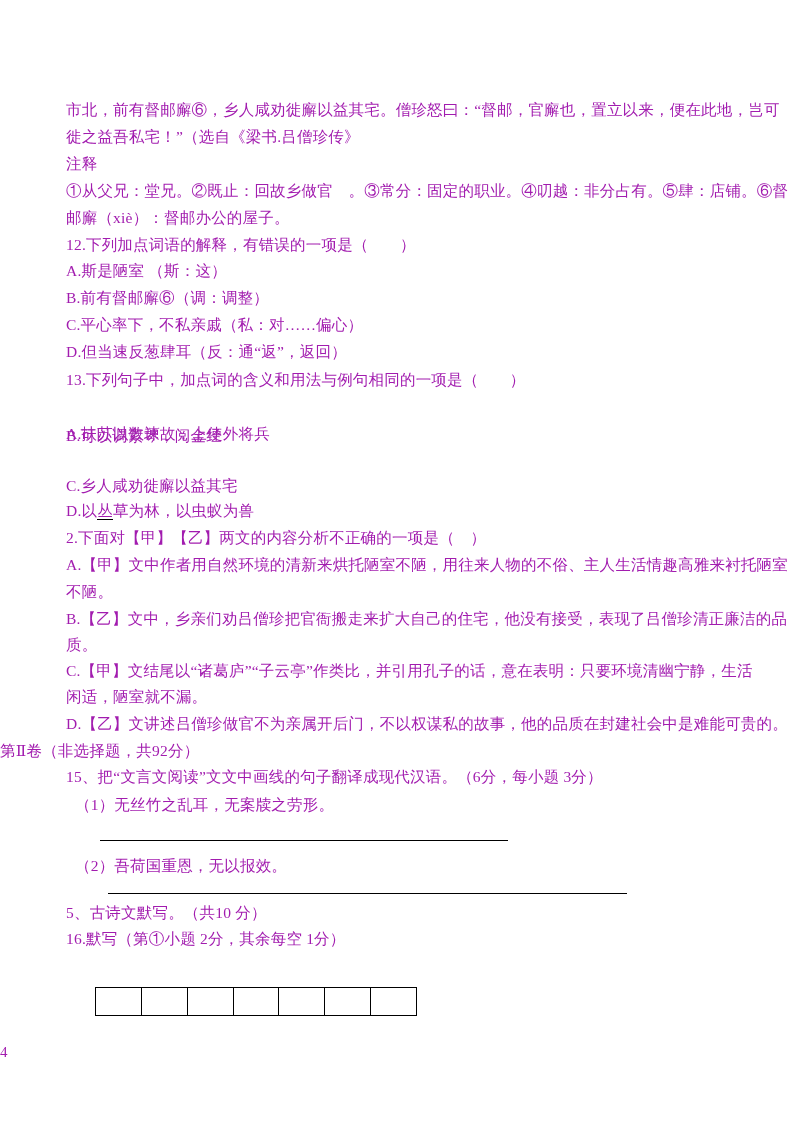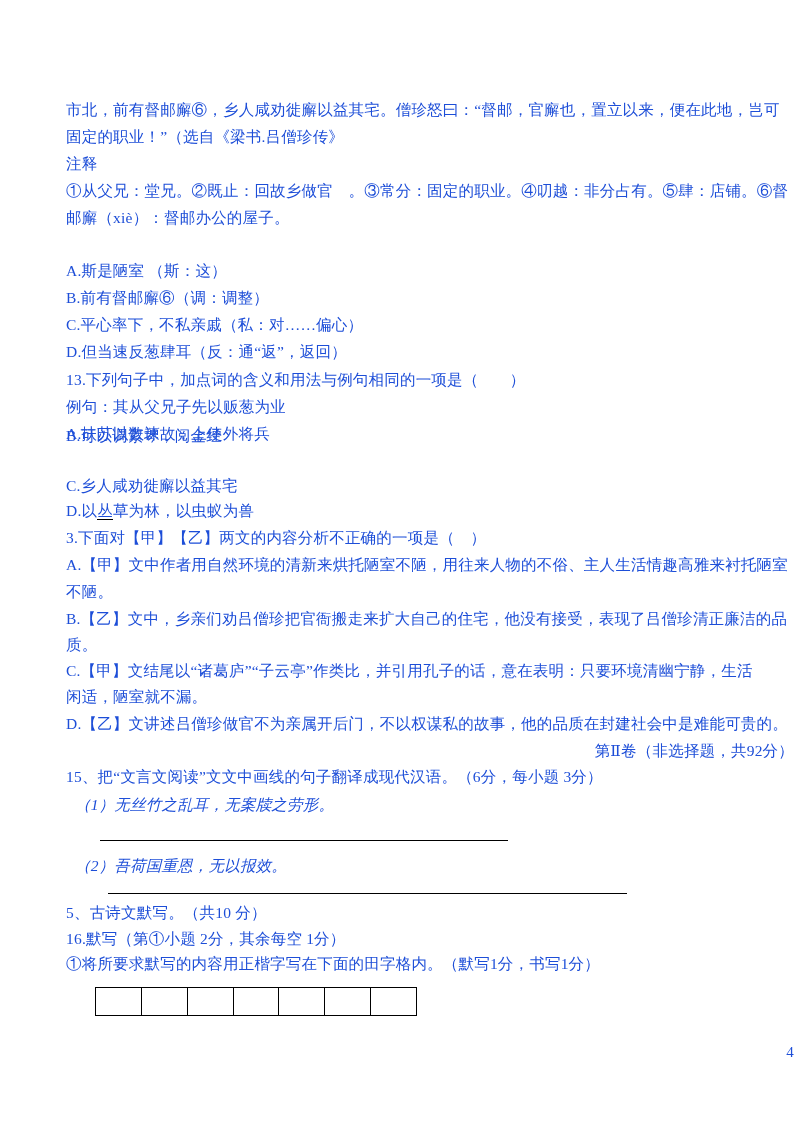--- a/index.html
+++ b/index.html
@@ -1,89 +1,88 @@
 <!DOCTYPE html>
 <html><head>
 <meta charset="utf-8">
 <style>
   html,body{margin:0;padding:0;background:#ffffff;}
   .page{
     position:relative;
     width:794px;height:1123px;
     background:#ffffff;
-    color:#1d4ed8;
+    color:#a21caf;
     font-family:"Liberation Serif","DejaVu Serif",serif;
     overflow:hidden;
   }
   .ln{
     position:absolute;
     left:66px;
     font-size:15.5px;
     line-height:20px;
     white-space:pre;
     letter-spacing:0.2px;
   }
-  .ln.center{left:0;width:100%;text-align:right;}
-  .ln.indent{left:75px;font-style:italic;}
+  .ln.center{left:0;width:100%;text-align:left;}
+  .ln.indent{left:75px;}
   .ans-line{position:absolute;height:0;border-top:1.6px solid #000;}
   .u{border-bottom:1.5px solid #000;}
   .tzg{
     position:absolute;left:95px;top:987px;
     width:322px;height:29px;
     border:1.6px solid #000;
     display:flex;box-sizing:border-box;
   }
   .tzg-cell{flex:1;border-right:1.6px solid #000;}
   .tzg-cell:last-child{border-right:none;}
   .pageno{font-size:15px;}
 </style>
 </head>
 <body>
 
 <div class="page">
 
   <div class="ln" style="top:100px">市北，前有督邮廨⑥，乡人咸劝徙廨以益其宅。僧珍怒曰：“督邮，官廨也，置立以来，便在此地，岂可</div>
-  <div class="ln" style="top:127px">固定的职业！”（选自《梁书.吕僧珍传》</div>
+  <div class="ln" style="top:127px">徙之益吾私宅！”（选自《梁书.吕僧珍传》</div>
 
   <div class="ln" style="top:154px">注释</div>
   <div class="ln" style="top:208px">邮廨（xiè）：督邮办公的屋子。</div>
   <div class="ln" style="top:181px">①从父兄：堂兄。②既止：回故乡做官　。③常分：固定的职业。④叨越：非分占有。⑤肆：店铺。⑥督</div>
 
+  <div class="ln" style="top:235px">12.下列加点词语的解释，有错误的一项是（　　）</div>
   <div class="ln" style="top:261px">A.斯是陋室 （斯：这）</div>
   <div class="ln" style="top:288px">B.前有督邮廨⑥（调：调整）</div>
   <div class="ln" style="top:315px">C.平心率下，不私亲戚（私：对……偏心）</div>
   <div class="ln" style="top:342px">D.但当速反葱肆耳（反：通“返”，返回）</div>
 
   <div class="ln" style="top:370px">13.下列句子中，加点词的含义和用法与例句相同的一项是（　　）</div>
-  <div class="ln" style="top:397px">例句：其从父兄子先以贩葱为业</div>
   <div class="ln" style="top:424px">A.扶苏以数谏故，上使外将兵</div>
   <div class="ln" style="top:426px">B.可以调素琴，阅金经</div>
   <div class="ln" style="top:476px">C.乡人咸劝徙廨以益其宅</div>
   <div class="ln" style="top:501px"><span>D.以</span><span class="u">丛</span><span>草为林，以虫蚁为兽</span></div>
 
-  <div class="ln" style="top:528px">3.下面对【甲】【乙】两文的内容分析不正确的一项是（　）</div>
+  <div class="ln" style="top:528px">2.下面对【甲】【乙】两文的内容分析不正确的一项是（　）</div>
   <div class="ln" style="top:555px">A.【甲】文中作者用自然环境的清新来烘托陋室不陋，用往来人物的不俗、主人生活情趣高雅来衬托陋室</div>
   <div class="ln" style="top:582px">不陋。</div>
   <div class="ln" style="top:609px">B.【乙】文中，乡亲们劝吕僧珍把官衙搬走来扩大自己的住宅，他没有接受，表现了吕僧珍清正廉洁的品</div>
   <div class="ln" style="top:635px">质。</div>
   <div class="ln" style="top:661px">C.【甲】文结尾以“诸葛庐”“子云亭”作类比，并引用孔子的话，意在表明：只要环境清幽宁静，生活</div>
   <div class="ln" style="top:687px">闲适，陋室就不漏。</div>
   <div class="ln" style="top:714px">D.【乙】文讲述吕僧珍做官不为亲属开后门，不以权谋私的故事，他的品质在封建社会中是难能可贵的。</div>
 
   <div class="ln center" style="top:741px">第Ⅱ卷（非选择题，共92分）</div>
 
   <div class="ln" style="top:767px">15、把“文言文阅读”文文中画线的句子翻译成现代汉语。（6分，每小题 3分）</div>
   <div class="ln indent" style="top:795px">（1）无丝竹之乱耳，无案牍之劳形。</div>
   <div class="ans-line" style="left:100px;top:840px;width:408px"></div>
   <div class="ln indent" style="top:856px">（2）吾荷国重恩，无以报效。</div>
   <div class="ans-line" style="left:108px;top:893px;width:519px"></div>
 
   <div class="ln" style="top:903px">5、古诗文默写。（共10 分）</div>
   <div class="ln" style="top:929px">16.默写（第①小题 2分，其余每空 1分）</div>
-  <div class="ln" style="top:954px">①将所要求默写的内容用正楷字写在下面的田字格内。（默写1分，书写1分）</div>
 
   <div class="tzg">
     <div class="tzg-cell"></div>
     <div class="tzg-cell"></div>
     <div class="tzg-cell"></div>
     <div class="tzg-cell"></div>
     <div class="tzg-cell"></div>
     <div class="tzg-cell"></div>
     <div class="tzg-cell"></div>
   </div>

